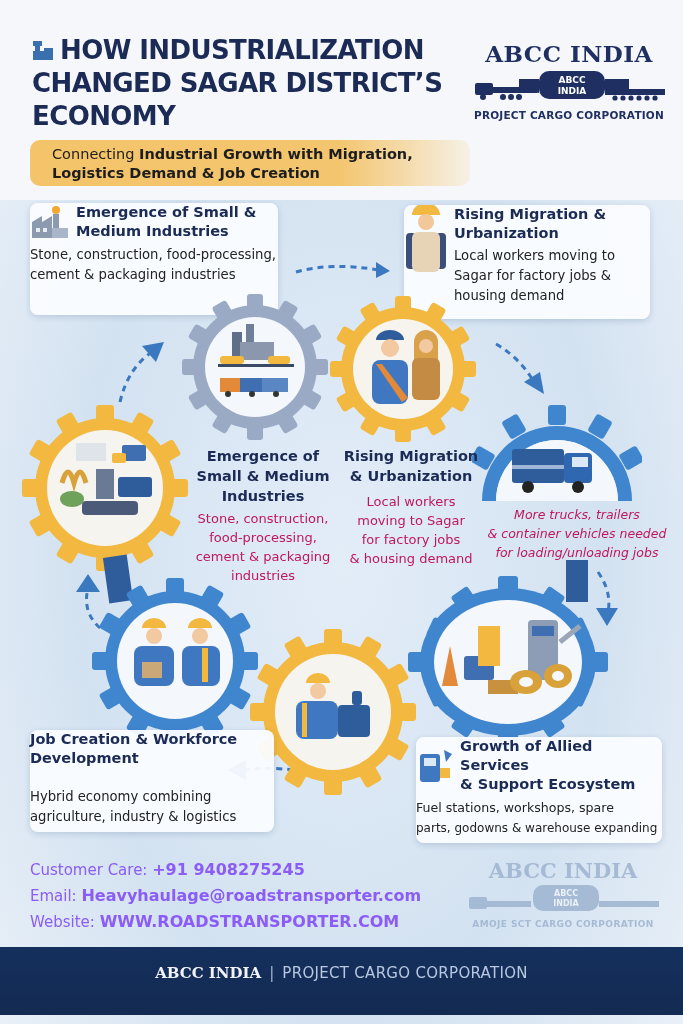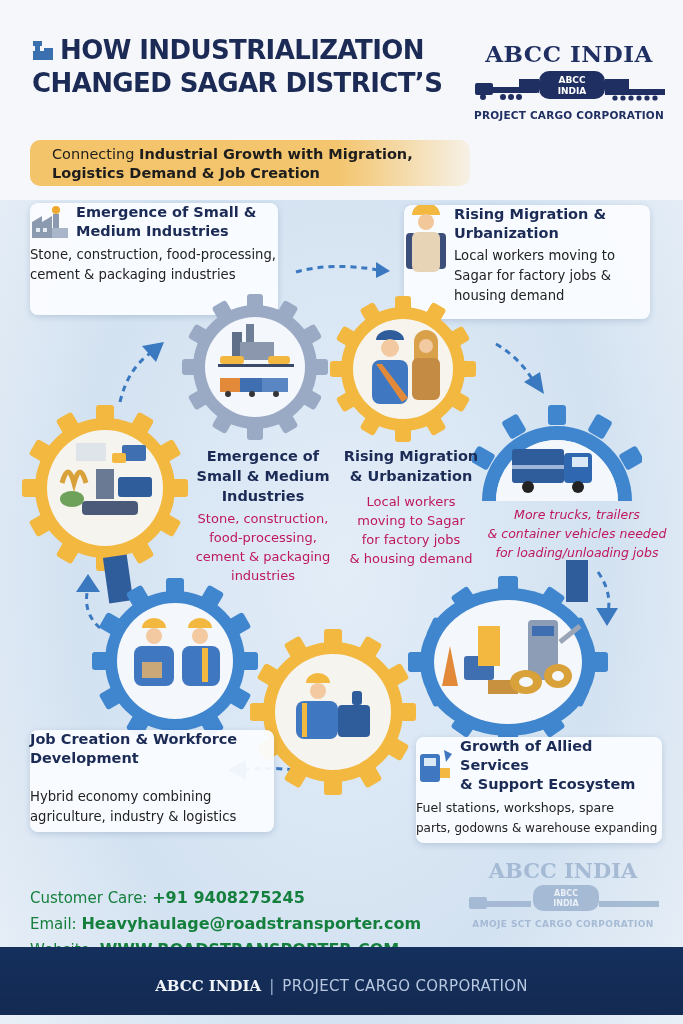--- a/index.html
+++ b/index.html
@@ -30,29 +30,29 @@
   .card {
     position:absolute; background:rgba(250,252,255,0.95); border-radius:8px;
     box-shadow: 0 2px 6px rgba(40,70,120,0.18); padding:0;
   }
   .card h3 { font-size:14.5px; line-height:19px; font-weight:bold; color:#1b2b55; }
   .card p { font-size:13.2px; line-height:20px; color:#222; margin-top:3px; }
   .center-text { position:absolute; text-align:center; }
   .center-text h3 { font-size:14.5px; line-height:20px; font-weight:bold; color:#1b2b55; }
   .center-text p { font-size:13px; line-height:19px; color:#be185d; margin-top:3px; }
   .gear { position:absolute; }
-  .contact { position:absolute; left:30px; top:857px; font-size:15px; line-height:25px; color:#15803d;margin-top:28px; }
+  .contact { position:absolute; left:30px; top:857px; font-size:15px; line-height:25px; color:#8b5cf6; }
   .contact b { font-weight:bold; font-size:16px; }
   .wm { position:absolute; left:448px; top:858px; width:230px; height:75px; text-align:center; color:#9db3cf; opacity:0.85; }
   .wm .brand { font-family:"DejaVu Serif", serif; font-weight:bold; font-size:21px; }
   .wm .tag { font-size:9px; font-weight:bold; letter-spacing:0.4px; }
   .footer {
     position:absolute; left:0; top:947px; width:683px; height:68px;
     background: linear-gradient(180deg, #15305d 0%, #132a52 100%);
-    text-align:center; padding-top:29px;
+    text-align:center; padding-top:16px;
   }
   .footer .a { font-family:"DejaVu Serif", serif; font-weight:bold; font-size:15px; color:#f0f3f8; }
   .footer .sep { color:#9fb2cf; margin:0 8px; font-size:15px; }
   .footer .b { font-size:15px; color:#b8c8e0; letter-spacing:0.3px; }
   .arrow { position:absolute; }
 </style>
 </head>
 <body>
 
 <div class="top-bg"></div>
@@ -60,20 +60,21 @@
 <div class="title">
   <div>
     <svg class="ico" viewBox="0 0 22 22">
       <rect x="1" y="2" width="9" height="5" fill="#3a6fb0"></rect>
       <rect x="3" y="7" width="5" height="5" fill="#3a6fb0"></rect>
       <rect x="1" y="12" width="20" height="9" fill="#3a6fb0"></rect>
       <rect x="12" y="9" width="9" height="3" fill="#3a6fb0"></rect>
     </svg><span>HOW INDUSTRIALIZATION</span>
   </div>
   <div>CHANGED SAGAR DISTRICT’S</div>
+  <div>ECONOMY</div>
 </div>
 
 <div class="subtitle">
   <div><span>Connecting </span><b>Industrial Growth with Migration,</b></div>
   <div><b>Logistics Demand &amp; Job Creation</b></div>
 </div>
 
 <div class="logo">
   <div class="brand">ABCC INDIA</div>
   <svg width="200" height="36" viewBox="0 0 200 36">

